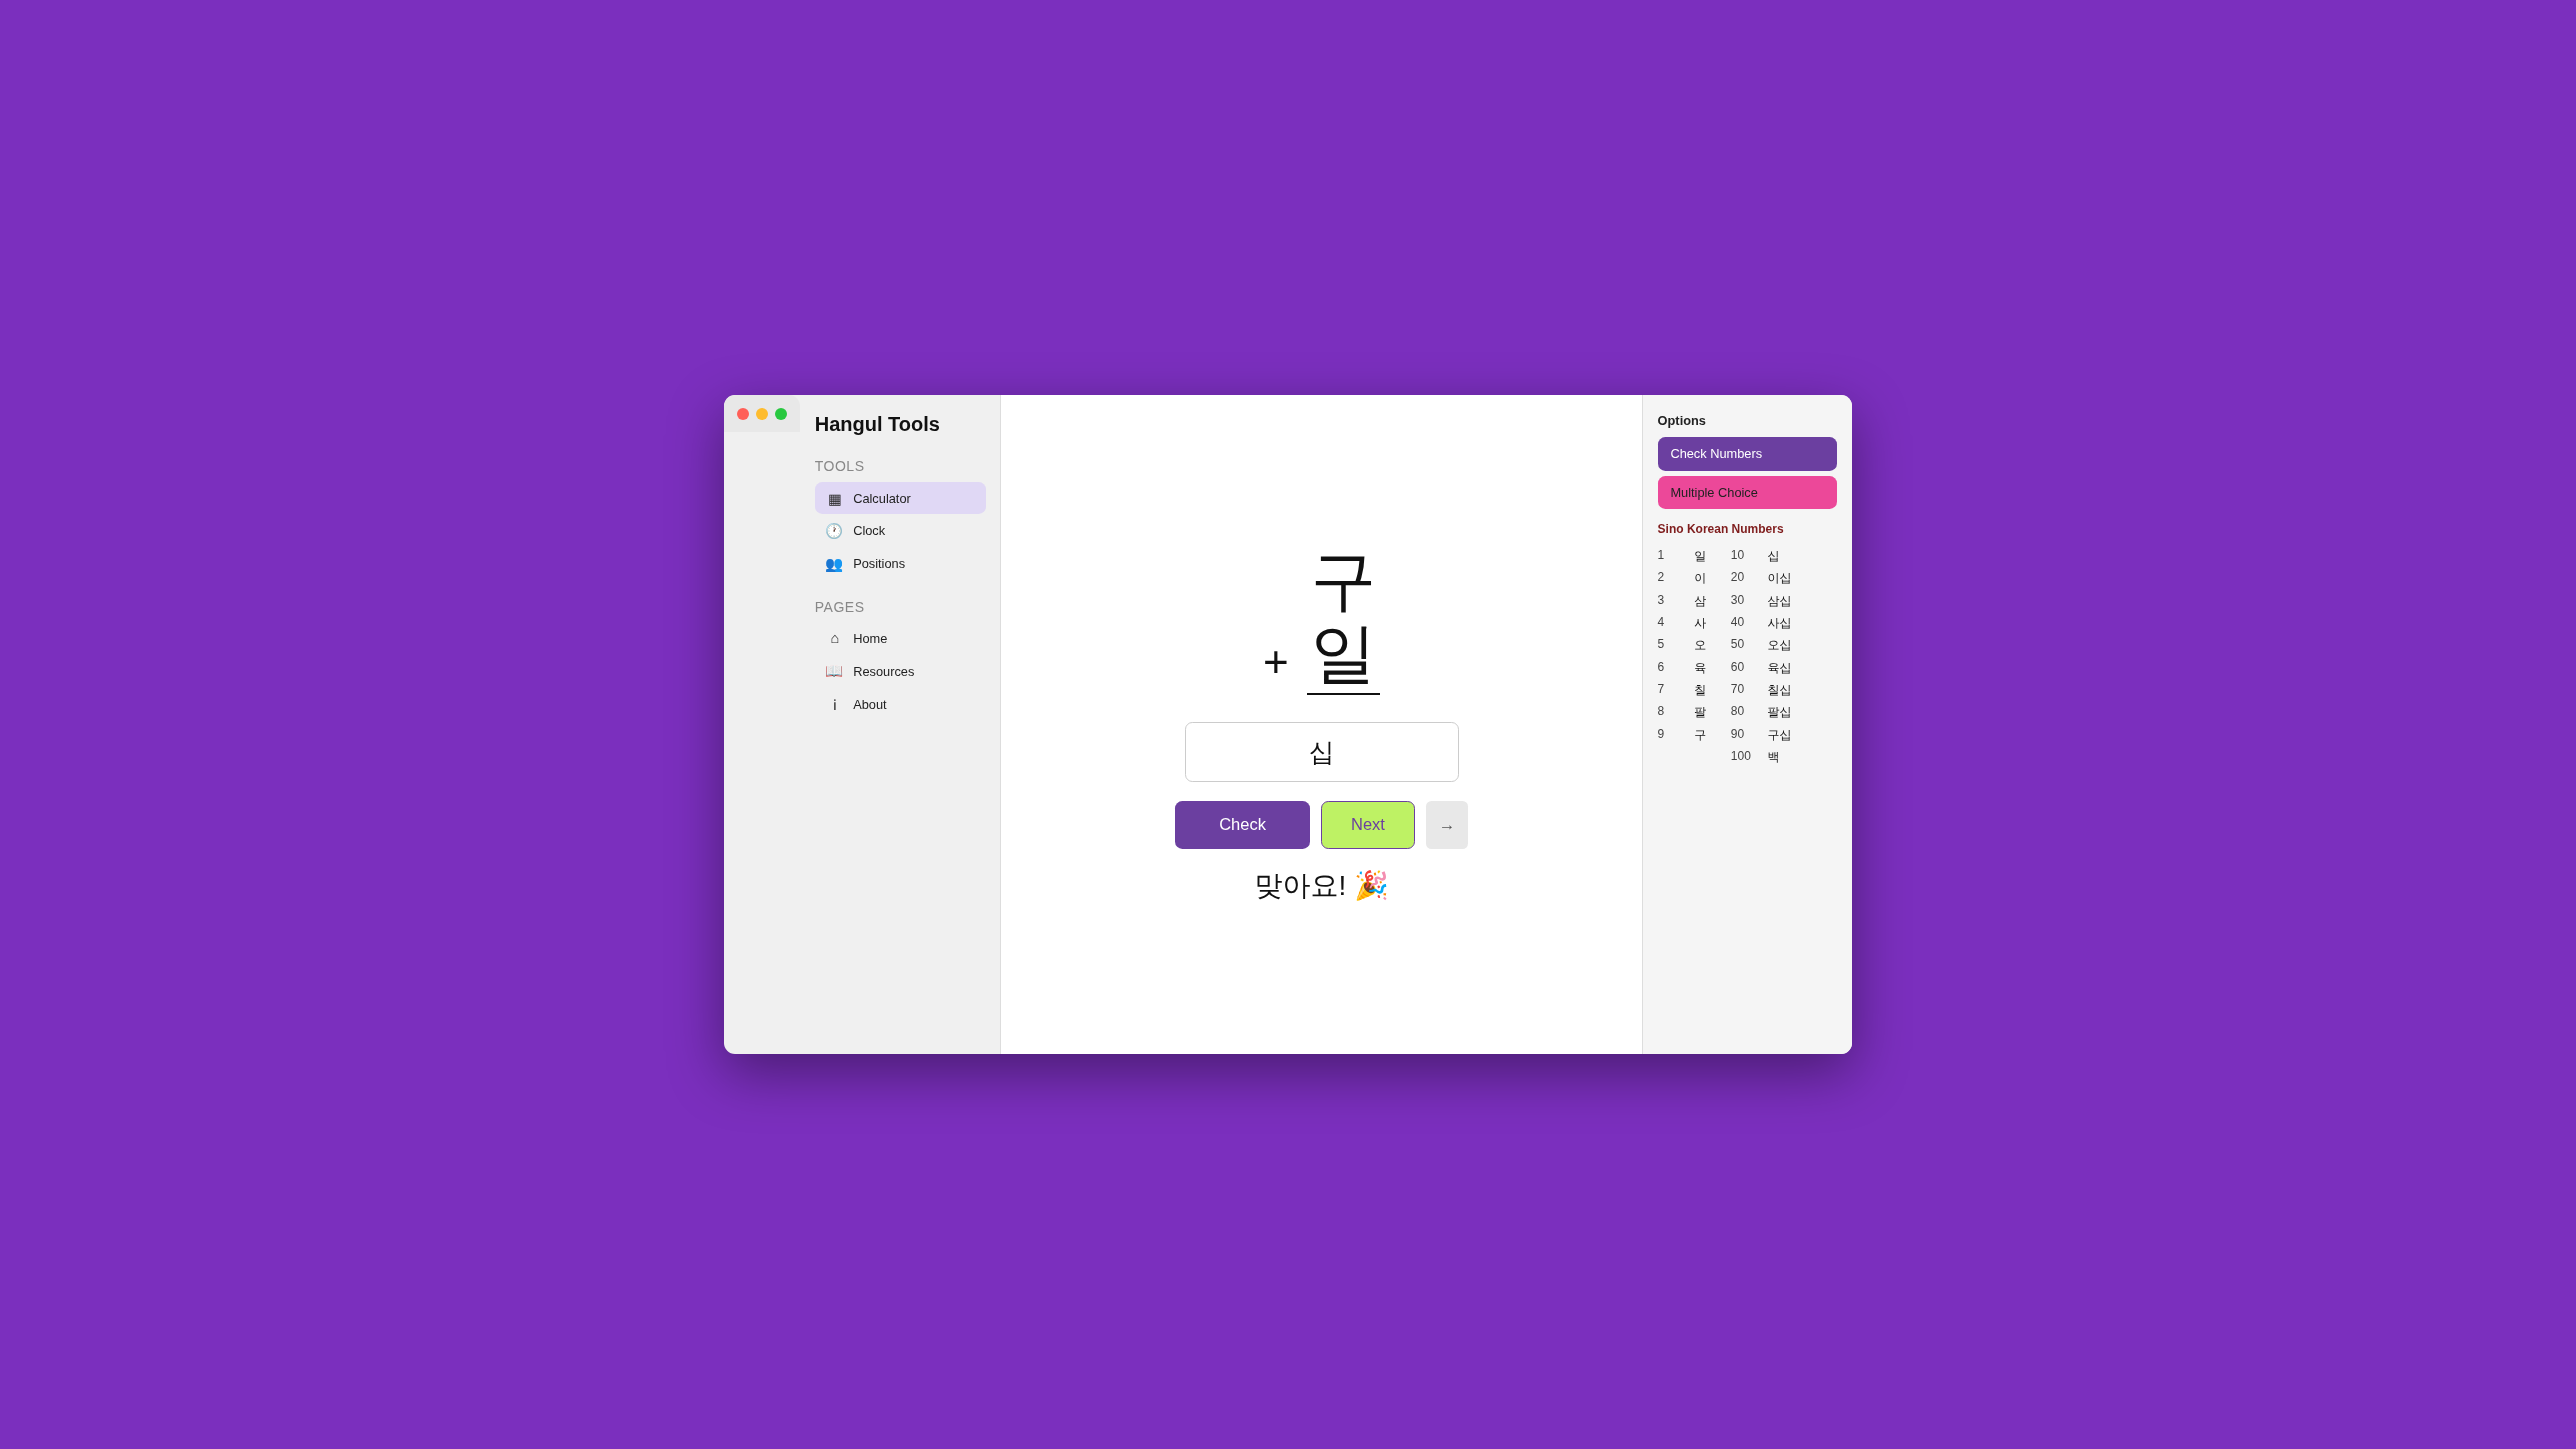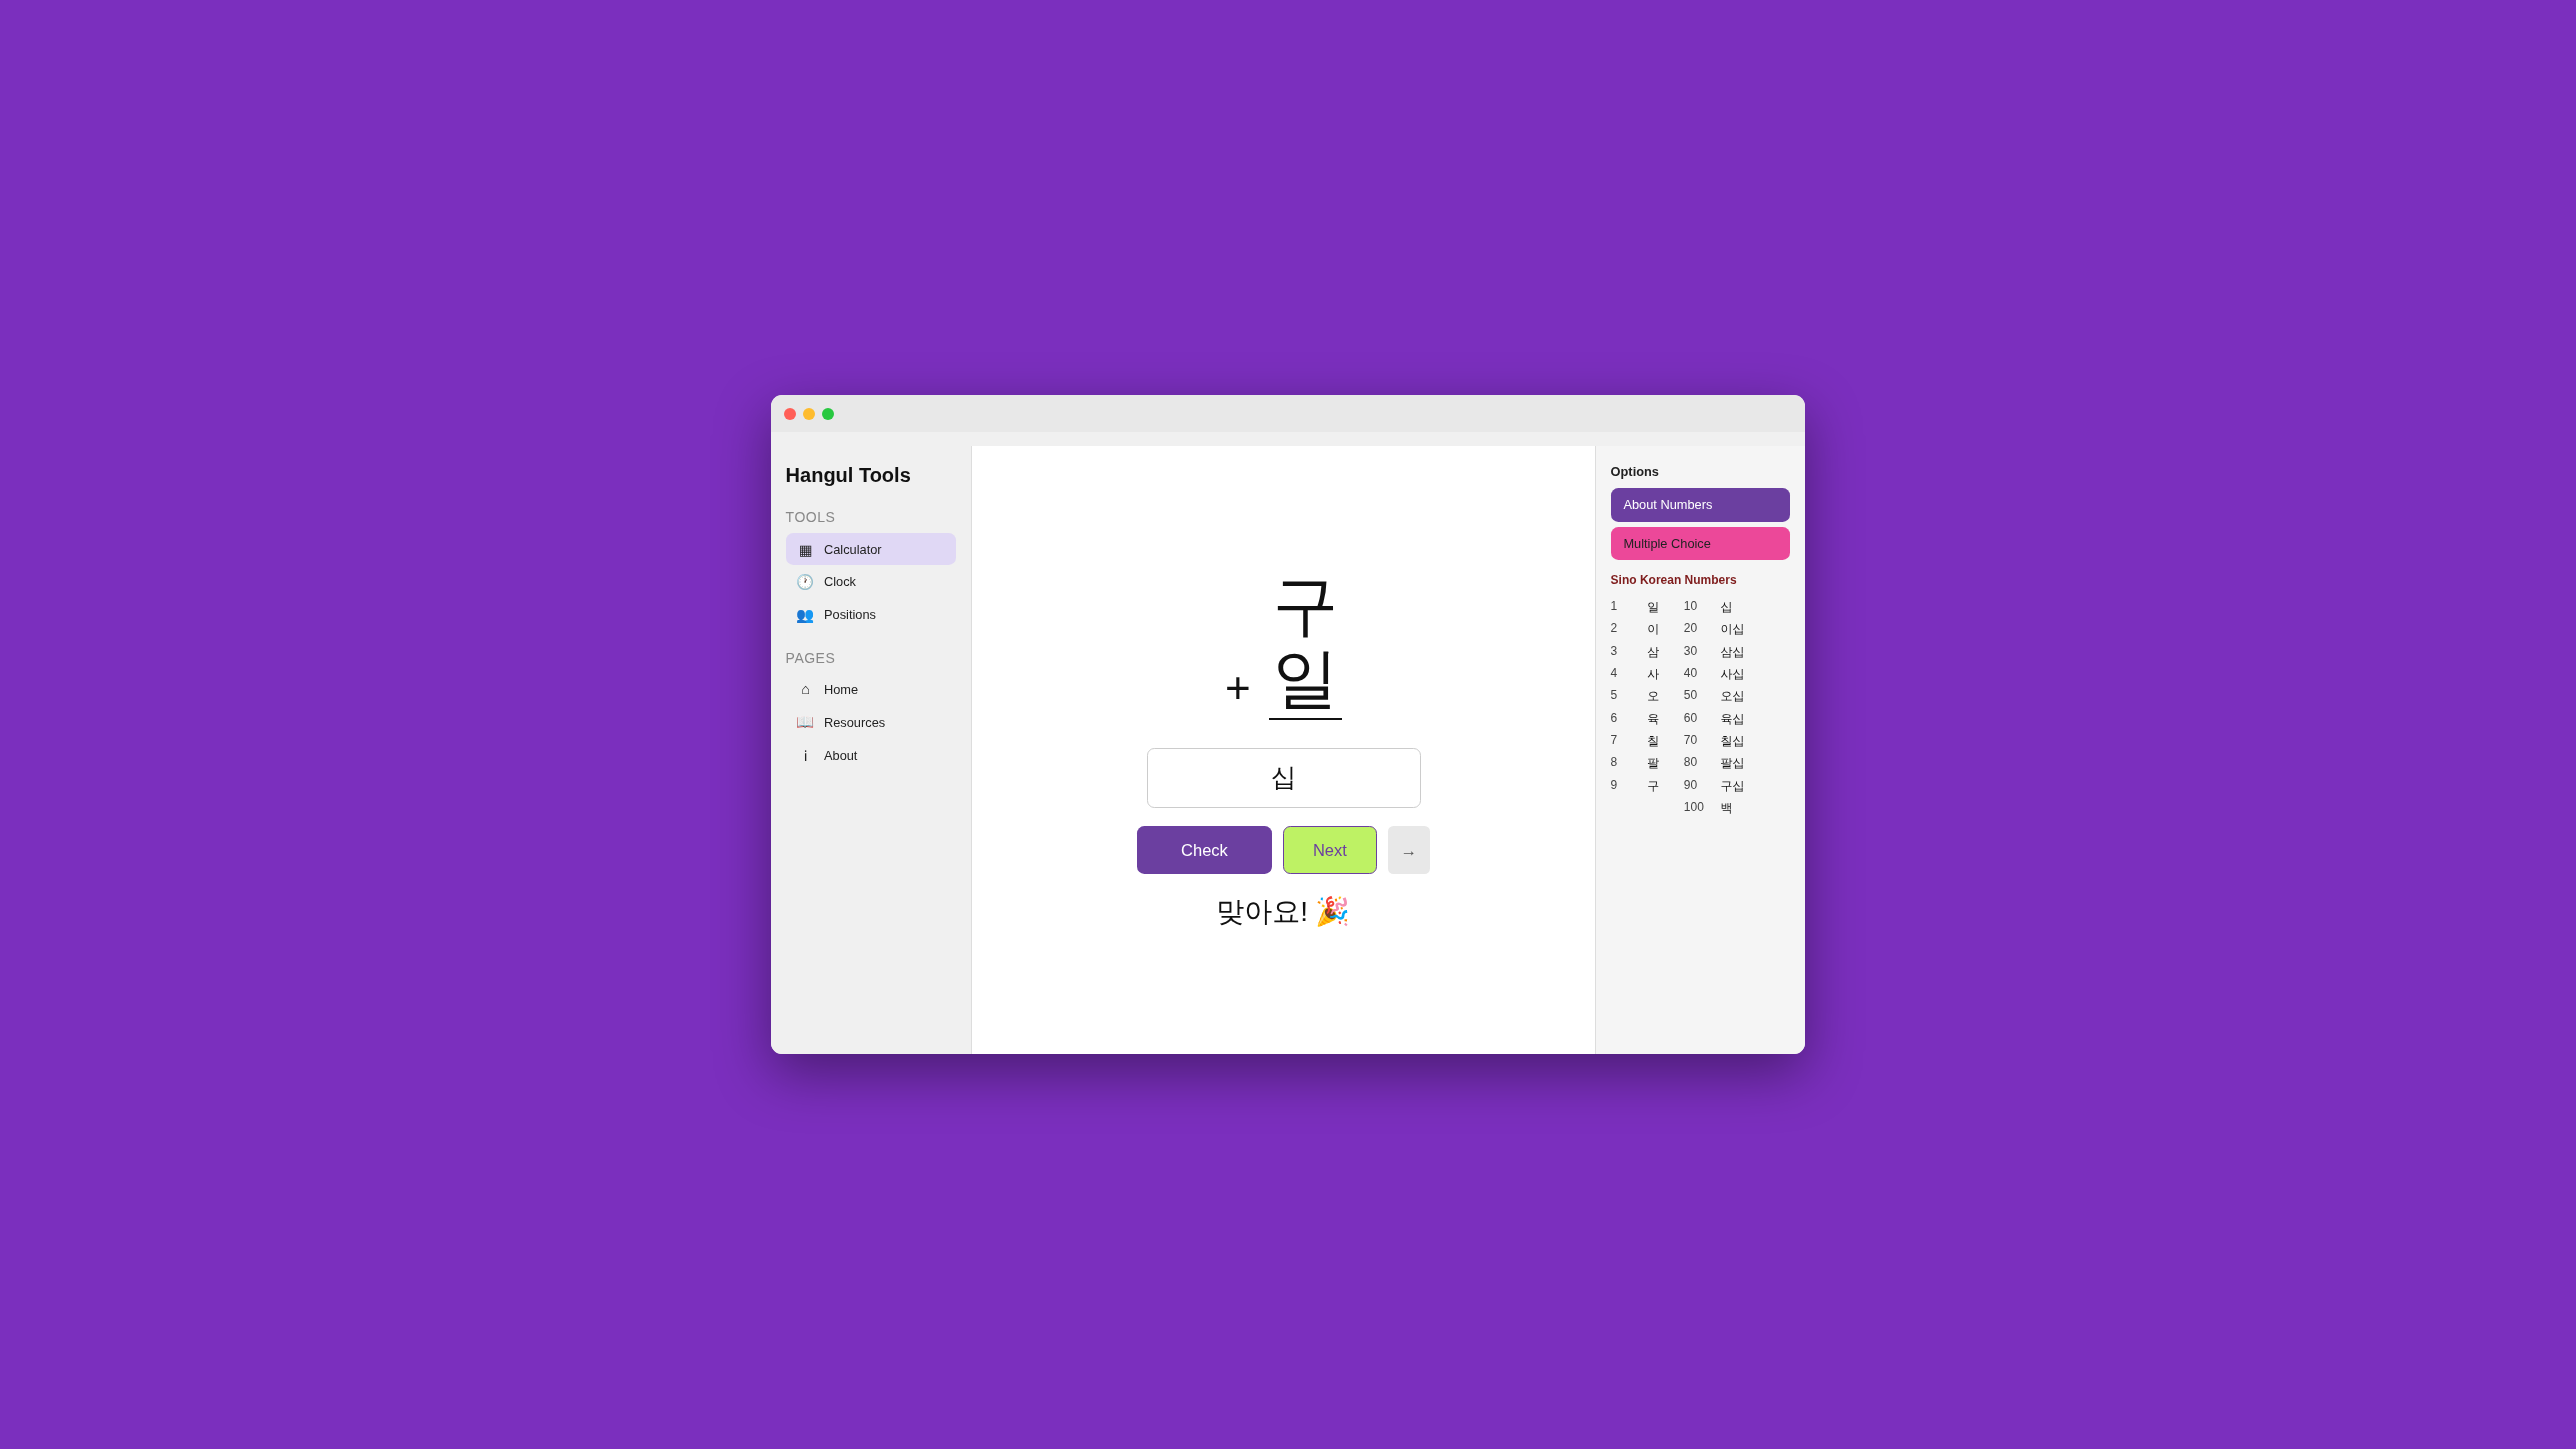--- a/index.html
+++ b/index.html
@@ -5,29 +5,28 @@
     * { box-sizing: border-box; margin: 0; padding: 0; }
     body {
       background: #7b2fbe;
       display: flex;
       justify-content: center;
       align-items: center;
       min-height: 100vh;
       font-family: -apple-system, BlinkMacSystemFont, 'Segoe UI', sans-serif;
     }
     .window {
-      width: 1034px;
+      width: 1128px;
       height: 659px;
       background: #f0f0f0;
       border-radius: 11px;
       overflow: hidden;
       display: flex;
-      flex-direction: column;
+      flex-direction: row;
       box-shadow: 0 18.3px 55px rgba(0,0,0,0.4);
-      gap: 14px;
     }
     .titlebar {
       height: 37px;
       background: #e8e8e8;
       display: flex;
       align-items: center;
       padding: 0 12.8px;
       gap: 7.3px;
       border-radius: 11px 11px 0 0;
       flex-shrink: 0;
@@ -314,21 +313,21 @@
           <button class="btn-arrow">
             <span>→</span>
           </button>
         </div>
         <div class="success-msg">맞아요! 🎉</div>
       </div>
     </main>
 
     <aside class="right-panel">
       <div class="panel-section-label">Options</div>
-      <button class="option-btn active">About Numbers</button>
+      <button class="option-btn active">Check Numbers</button>
       <button class="option-btn inactive">Multiple Choice</button>
 
 
       <div class="numbers-table">
         <div class="numbers-table-title">Sino Korean Numbers</div>
         <div class="num-row">
           <span class="num-cell num">1</span>
           <span class="num-cell kor">일</span>
           <span class="num-cell num">10</span>
           <span class="num-cell kor">십</span>

